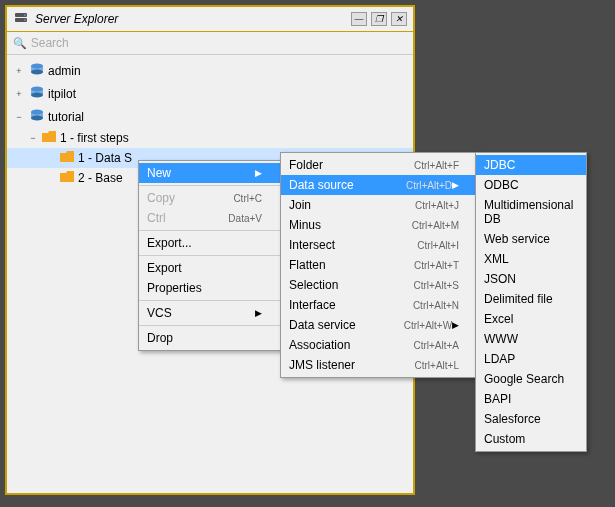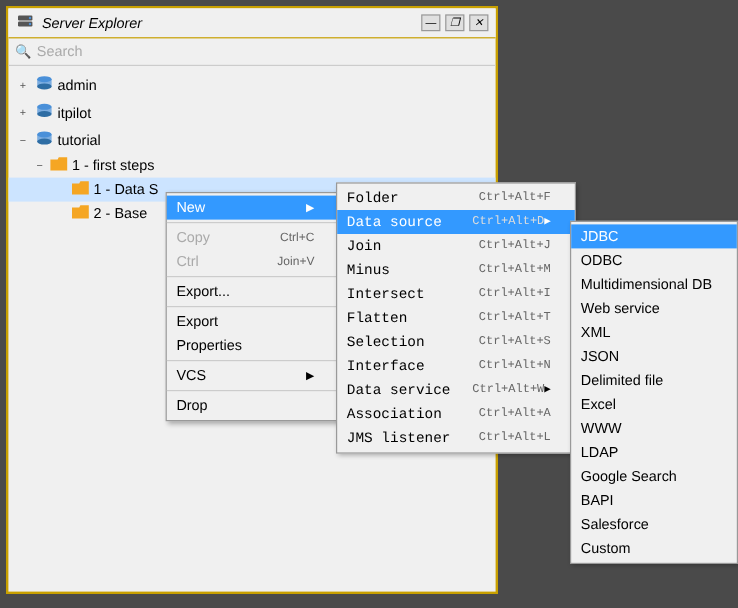--- a/index.html
+++ b/index.html
@@ -172,35 +172,33 @@
     .context-menu-2 {
       position: absolute;
       top: 152px;
       left: 280px;
       width: 200px;
       background: #f0f0f0;
       border: 1px solid #999;
       box-shadow: 2px 2px 4px rgba(0,0,0,0.3);
       z-index: 11;
       padding: 2px 0;
-      font-family: Liberation Mono, monospace;
     }
 
     
     .context-menu-3 {
       position: absolute;
       top: 152px;
       left: 475px;
-      width: 140px;
+      width: 112px;
       background: #f0f0f0;
       border: 1px solid #999;
       box-shadow: 2px 2px 4px rgba(0,0,0,0.3);
       z-index: 12;
       padding: 2px 0;
-      margin-top: 32px;
     }
 
     .menu-item.highlight {
       background: #3399ff;
       color: #fff;
     }
   </style>
 </head>
 <body>
 
@@ -307,21 +305,21 @@
     <span class="menu-item-label">New</span>
     <span class="menu-arrow">▶</span>
   </div>
   <div class="menu-divider"></div>
   <div class="menu-item disabled">
     <span class="menu-item-label">Copy</span>
     <span class="menu-shortcut">Ctrl+C</span>
   </div>
   <div class="menu-item disabled">
     <span class="menu-item-label">Ctrl</span>
-    <span class="menu-shortcut">Join+V</span>
+    <span class="menu-shortcut">Data+V</span>
   </div>
   <div class="menu-divider"></div>
   <div class="menu-item">
     <span class="menu-item-label">Export...</span>
   </div>
   <div class="menu-divider"></div>
   <div class="menu-item">
     <span class="menu-item-label">Export</span>
   </div>
   <div class="menu-item">

